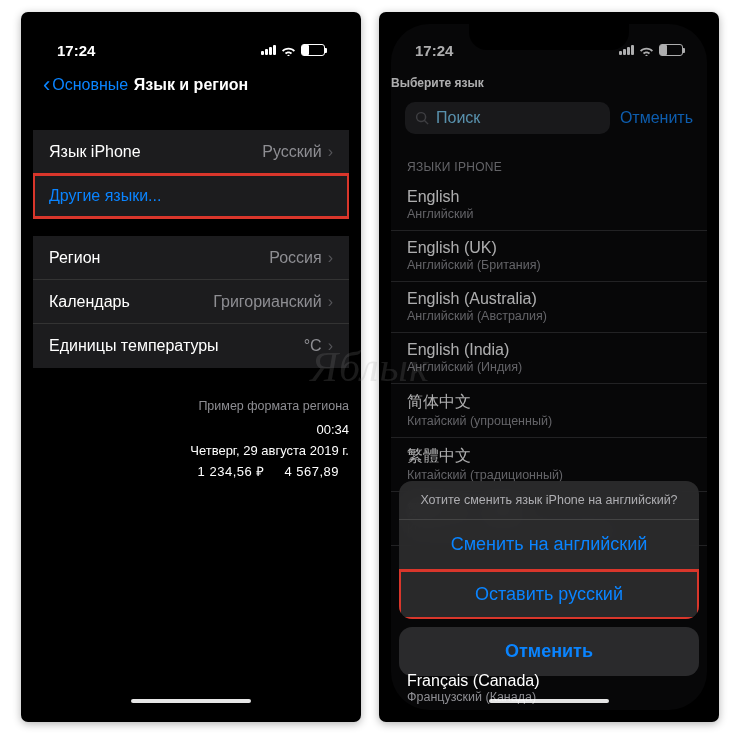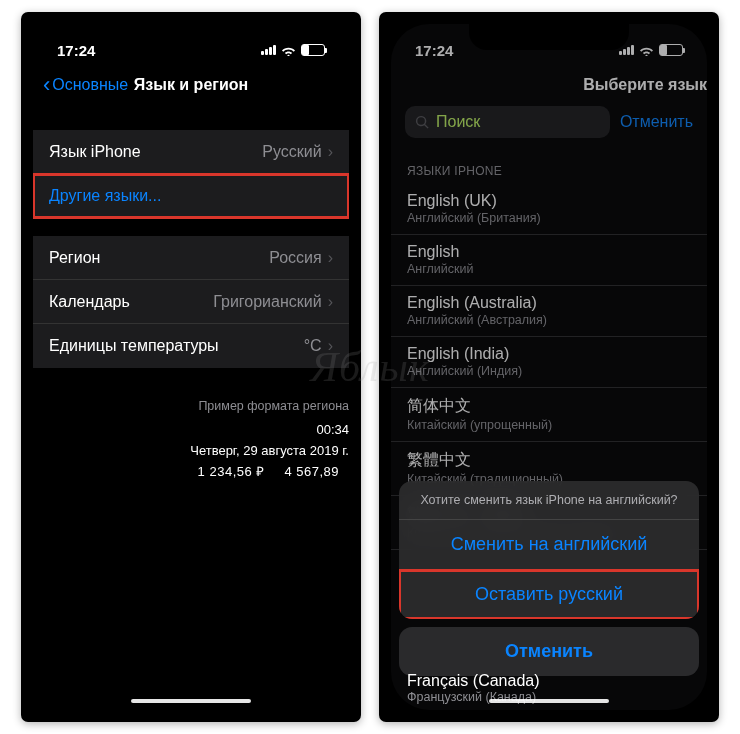--- a/index.html
+++ b/index.html
@@ -97,28 +97,28 @@
     .region-example .nums { letter-spacing: 0.5px; }
     .region-example .nums span { margin: 0 10px; }
 
     .home-indicator {
       position:absolute; bottom:7px; left:50%; transform:translateX(-50%);
       width:120px; height:4px; background:#fff; border-radius:3px; opacity:0.9;
     }
 
     
     .title-center {
-      text-align:right; font-size:16px; font-weight:600; padding:12px 0 8px;
+      text-align:left; font-size:12px; font-weight:600; padding:12px 0 8px;
     }
     .search-row {
       display:flex; align-items:center; gap:10px; padding: 4px 14px 8px;
     }
     .search-box {
       flex:1; background:#1c1c1e; border-radius:10px; padding:7px 10px;
-      display:flex; align-items:center; gap:6px; color:#bef264; font-size:16px;
+      display:flex; align-items:center; gap:6px; color:#7dd3fc; font-size:16px;
     }
     .search-icon { width:15px; height:15px; opacity:0.5;}
     .cancel-link { color:#0a84ff; font-size:16px; }
 
     .section-header {
       color:#8e8e93; font-size:12px; padding: 18px 16px 6px; letter-spacing:0.3px;
     }
     .lang-list { background:#000; }
     .lang-row {
       padding:8px 16px 9px; border-bottom:0.5px solid #2a2a2c;
@@ -273,26 +273,26 @@
           </svg>
         <span>Поиск</span>
       </div>
       <span class="cancel-link">Отменить</span>
     </div>
 
     <div class="section-header">ЯЗЫКИ IPHONE</div>
 
     <div class="lang-list" id="lang-list">
         <div class="lang-row">
+          <div class="primary">English</div>
+          <div class="secondary">Английский</div>
+        </div>
+        <div class="lang-row">
           <div class="primary">English (UK)</div>
           <div class="secondary">Английский (Британия)</div>
-        </div>
-        <div class="lang-row">
-          <div class="primary">English</div>
-          <div class="secondary">Английский</div>
         </div>
         <div class="lang-row">
           <div class="primary">English (Australia)</div>
           <div class="secondary">Английский (Австралия)</div>
         </div>
         <div class="lang-row">
           <div class="primary">English (India)</div>
           <div class="secondary">Английский (Индия)</div>
         </div>
         <div class="lang-row">

